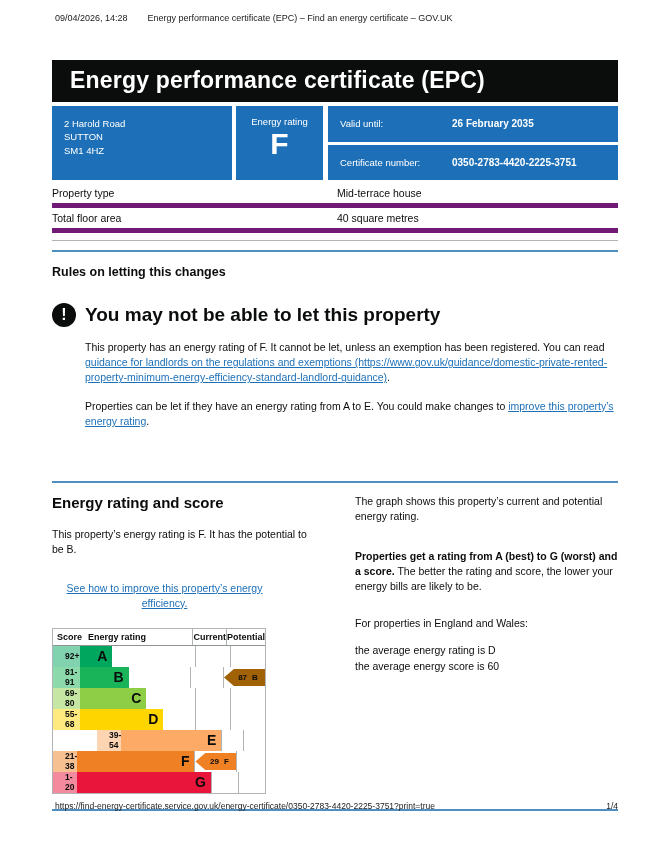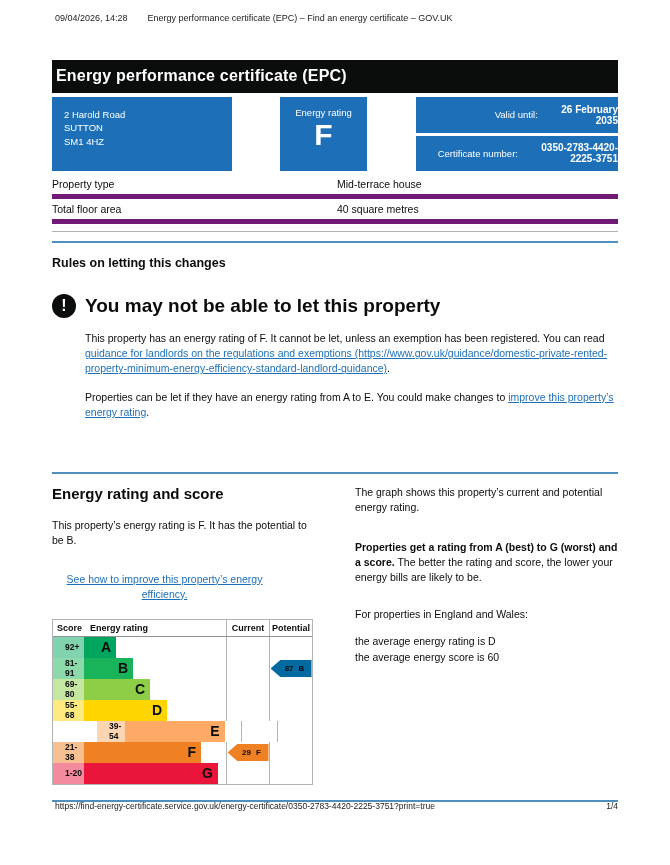--- a/index.html
+++ b/index.html
@@ -5,29 +5,29 @@
   html,body{margin:0;padding:0;}
   body{
     width:670px;height:865px;background:#ffffff;position:relative;
     font-family:"Liberation Sans",sans-serif;color:#0b0c0c;overflow:hidden;
     -webkit-font-smoothing:antialiased;
   }
   .print-header{position:absolute;top:13px;left:55px;right:55px;height:12px;font-size:9px;color:#1b1b1b;}
   .ph-date{position:absolute;left:0;top:0;}
   .ph-title{position:absolute;left:0;right:70px;top:0;text-align:center;}
   .content{position:absolute;left:52px;top:60px;width:566px;}
-  .banner-black{background:#0b0c0c;color:#fff;font-size:16px;font-weight:bold;padding:7px 4px 8px;letter-spacing:.2px;}
-  .summary-row{display:flex;margin-top:4px;height:74px;gap:44px;}
+  .banner-black{background:#0b0c0c;color:#fff;font-size:23px;font-weight:bold;padding:7px 18px 8px;letter-spacing:.2px;}
+  .summary-row{display:flex;margin-top:4px;height:74px;}
   .cell{background:#1d70b8;color:#fff;box-sizing:border-box;}
   .cell-address{width:180px;padding:11px 12px;font-size:9.5px;line-height:1.4;margin-right:4px;}
   .cell-rating{width:87px;text-align:center;padding-top:10px;margin-right:5px;}
   .rating-label{font-size:9.5px;}
   .rating-letter{font-size:30px;font-weight:bold;line-height:1.15;}
   .cell-meta{flex:1;display:flex;flex-direction:column;background:transparent;}
-  .meta-row{flex:1;background:#1d70b8;color:#fff;display:flex;align-items:center;font-size:9.5px;padding-left:12px;box-sizing:border-box;text-align:right;}
+  .meta-row{flex:1;background:#1d70b8;color:#fff;display:flex;align-items:center;font-size:9.5px;padding-left:12px;box-sizing:border-box;}
   .meta-row.first{margin-bottom:3px;}
   .meta-label{width:112px;}
   .meta-value{font-weight:bold;font-size:10px;}
   .prop-table{margin-top:3px;font-size:10.5px;}
   .prop-row{display:flex;border-bottom:5px solid #701a75;padding:4px 0;}
   .prop-label{width:285px;}
   .prop-value{flex:1;}
   .table-tail{height:7px;border-bottom:1px solid #b1b4b6;}
   .section-hr{border:none;border-top:2px solid #4f8fc0;margin:9px 0 0;}
   .rules-heading{font-size:12.5px;font-weight:bold;margin-top:13px;}
@@ -44,21 +44,21 @@
   .col-left{width:272px;}
   .col-right{width:263px;margin-left:31px;}
   .rating-heading{font-size:15px;font-weight:bold;margin:0;}
   .intro-para{font-size:10.5px;line-height:1.45;margin:16px 0 0;width:258px;}
   .improve-link{display:inline-block;font-size:10.5px;line-height:1.45;margin-top:23px;width:225px;}
   .col-right p{font-size:10.5px;line-height:1.45;margin:0;}
   .col-right .p2{margin-top:24px;}
   .col-right .p3{margin-top:22px;}
   .col-right .p4{margin-top:12px;}
   
-  .epc-chart{width:261px;margin-top:17px;border:1px solid #b1b4b6;box-sizing:border-box;}
+  .epc-chart{width:214px;margin-top:17px;border:1px solid #b1b4b6;box-sizing:border-box;}
   .epc-header{display:flex;height:16px;align-items:center;font-size:9px;font-weight:bold;border-bottom:1px solid #8f9496;}
   .h-score{width:31px;padding-left:4px;box-sizing:border-box;}
   .h-rating{width:142px;padding-left:6px;box-sizing:border-box;}
   .h-current,.h-potential{width:43px;text-align:center;border-left:1px solid #b1b4b6;box-sizing:border-box;align-self:stretch;line-height:16px;}
   .epc-row{display:flex;height:21px;}
   .epc-score{width:31px;box-sizing:border-box;padding-left:12px;display:flex;align-items:center;font-size:8.5px;font-weight:bold;}
   .epc-barwrap{width:142px;}
   .epc-bar{height:21px;box-sizing:border-box;display:flex;align-items:center;justify-content:flex-end;
     padding-right:5px;font-size:14px;font-weight:bold;color:#0b0c0c;}
   .epc-cur,.epc-pot{width:43px;box-sizing:border-box;border-left:1px solid #b1b4b6;display:flex;align-items:center;justify-content:center;}
@@ -151,21 +151,21 @@
               <div class="epc-cur"></div>
               <div class="epc-pot"></div>
             </div>
             <div class="epc-row">
               <div class="epc-score" style="background: rgb(140, 218, 172);">81-91</div>
               <div class="epc-barwrap">
                 <div class="epc-bar" style="background: rgb(25, 180, 89); width: 49px;">B</div>
               </div>
               <div class="epc-cur"></div>
               <div class="epc-pot">
-                <div class="epc-arrow" style="background: #0369a1;">
+                <div class="epc-arrow" style="background: #a16207;">
                   <span>87</span>
                   <span>B</span>
                 </div>
               </div>
             </div>
             <div class="epc-row">
               <div class="epc-score" style="background: rgb(198, 231, 163);">69-80</div>
               <div class="epc-barwrap">
                 <div class="epc-bar" style="background: rgb(141, 206, 70); width: 66px;">C</div>
               </div>

